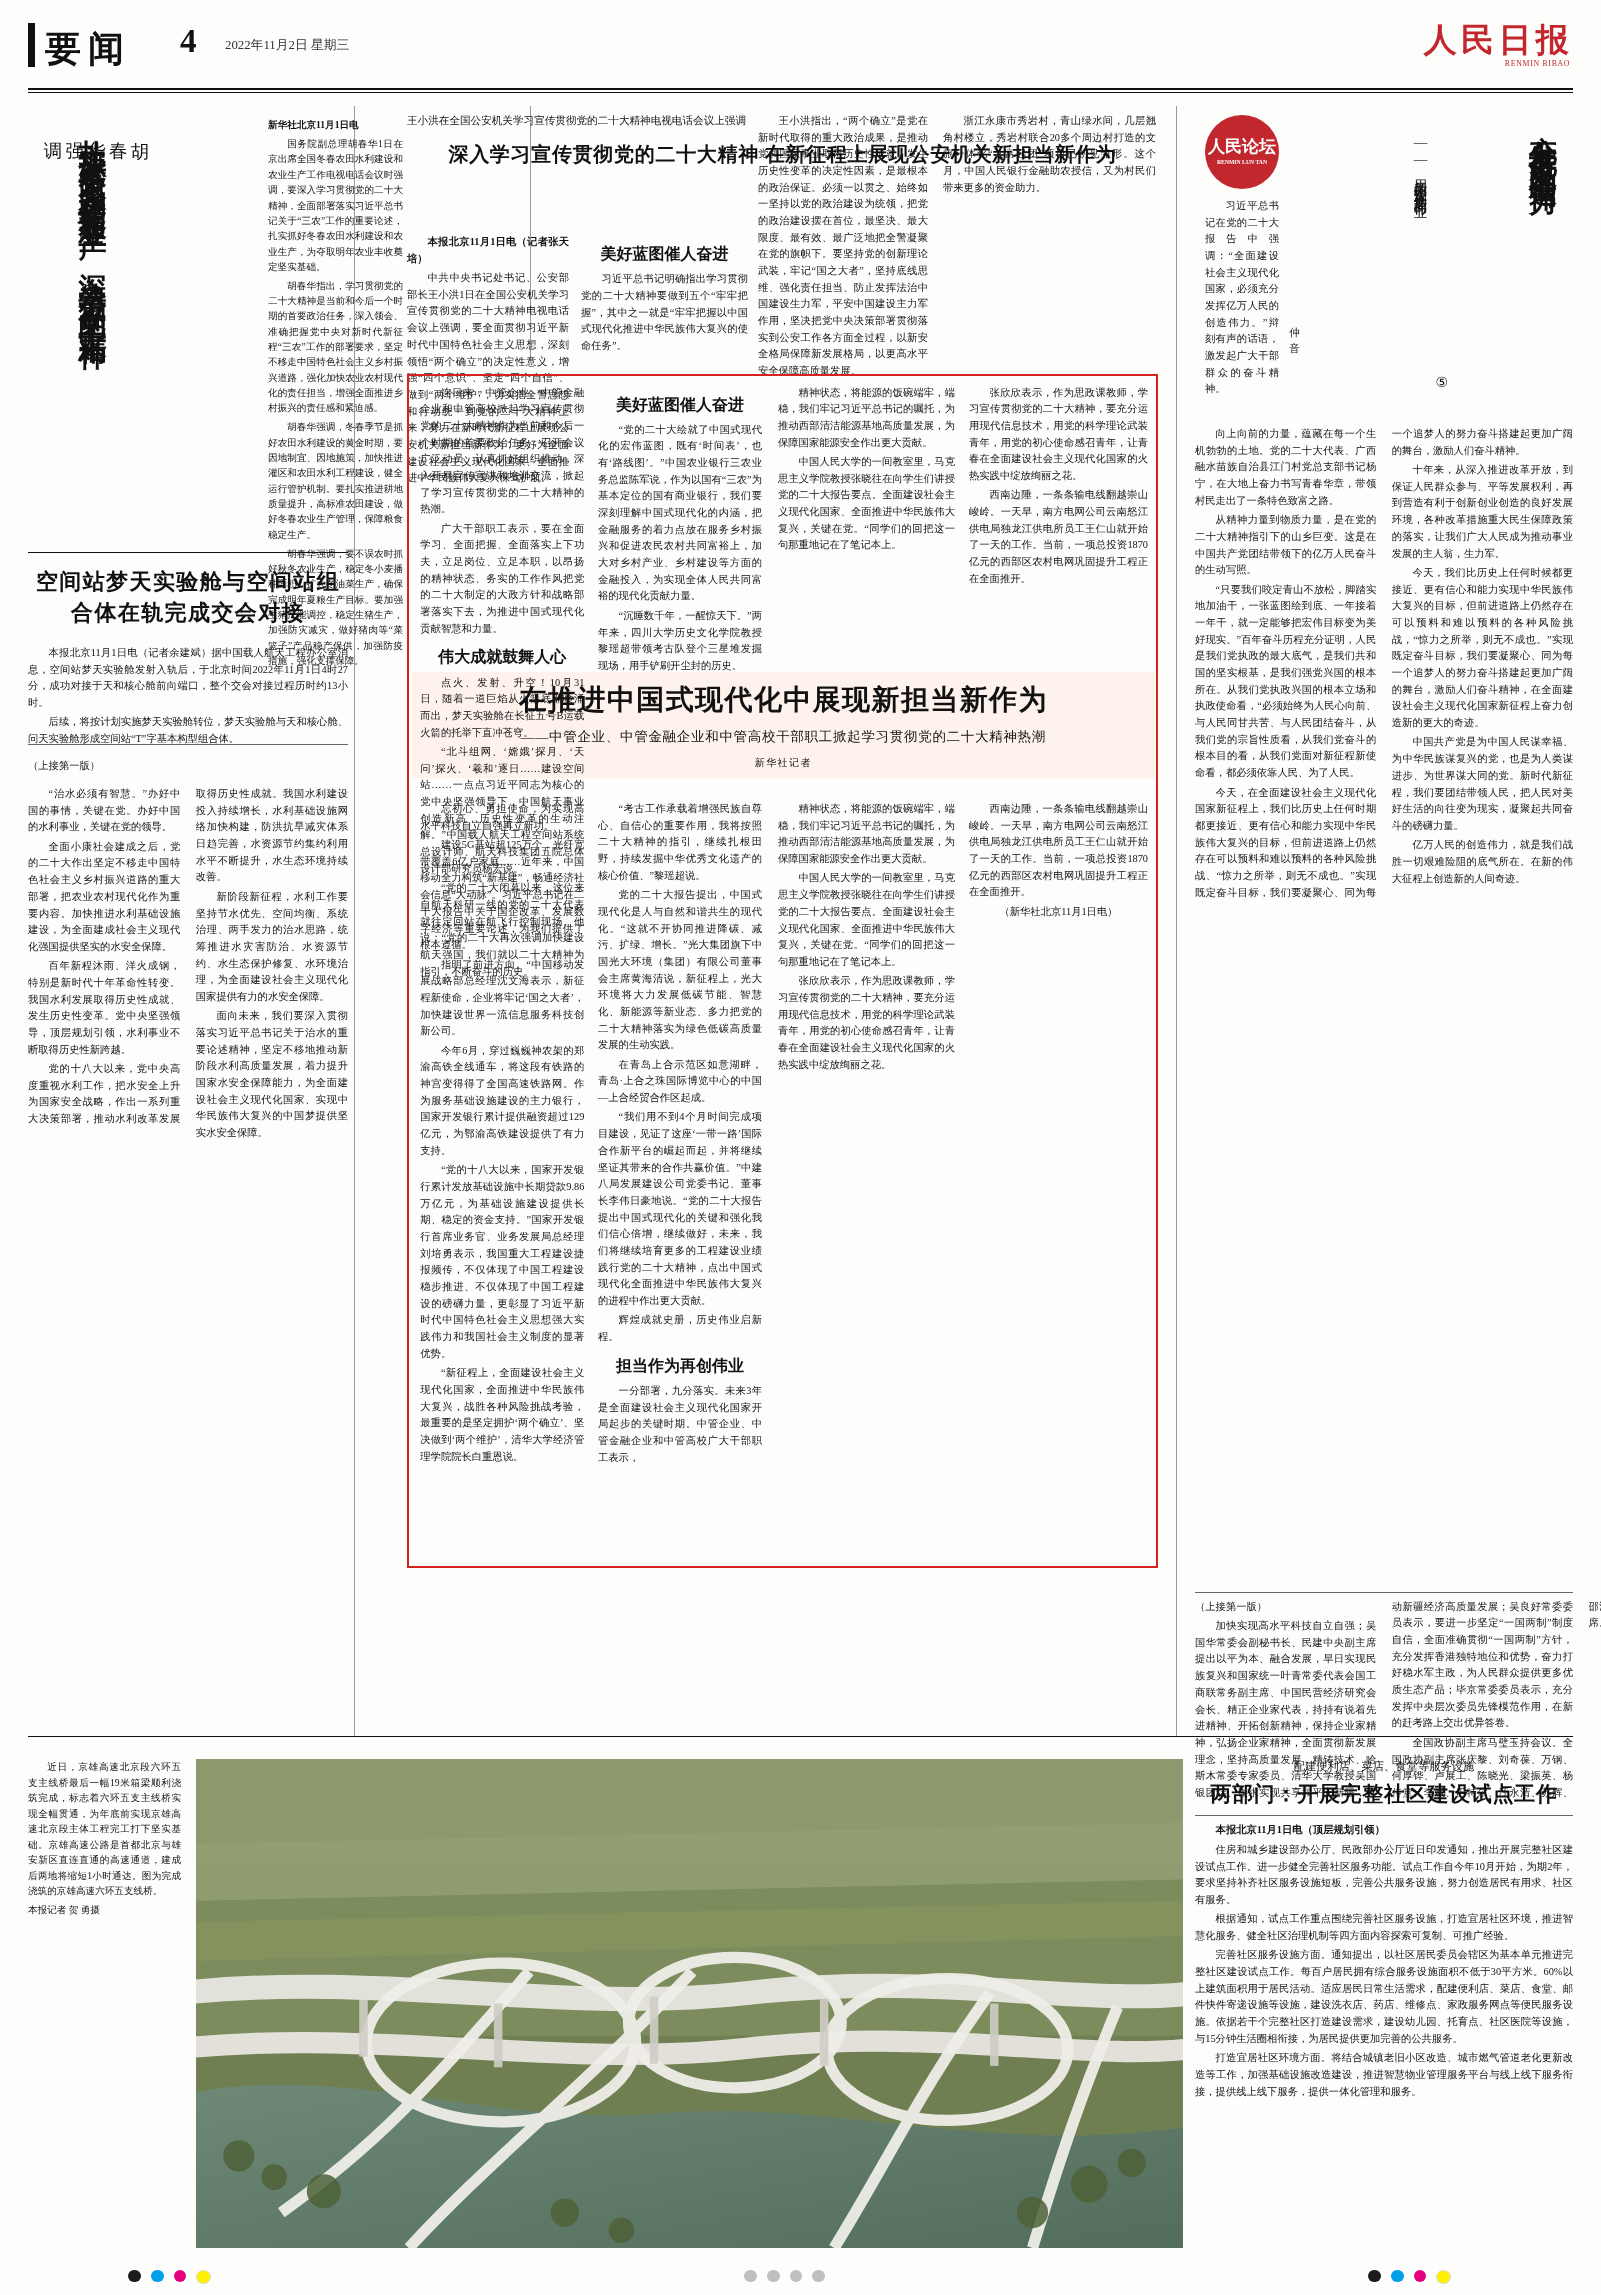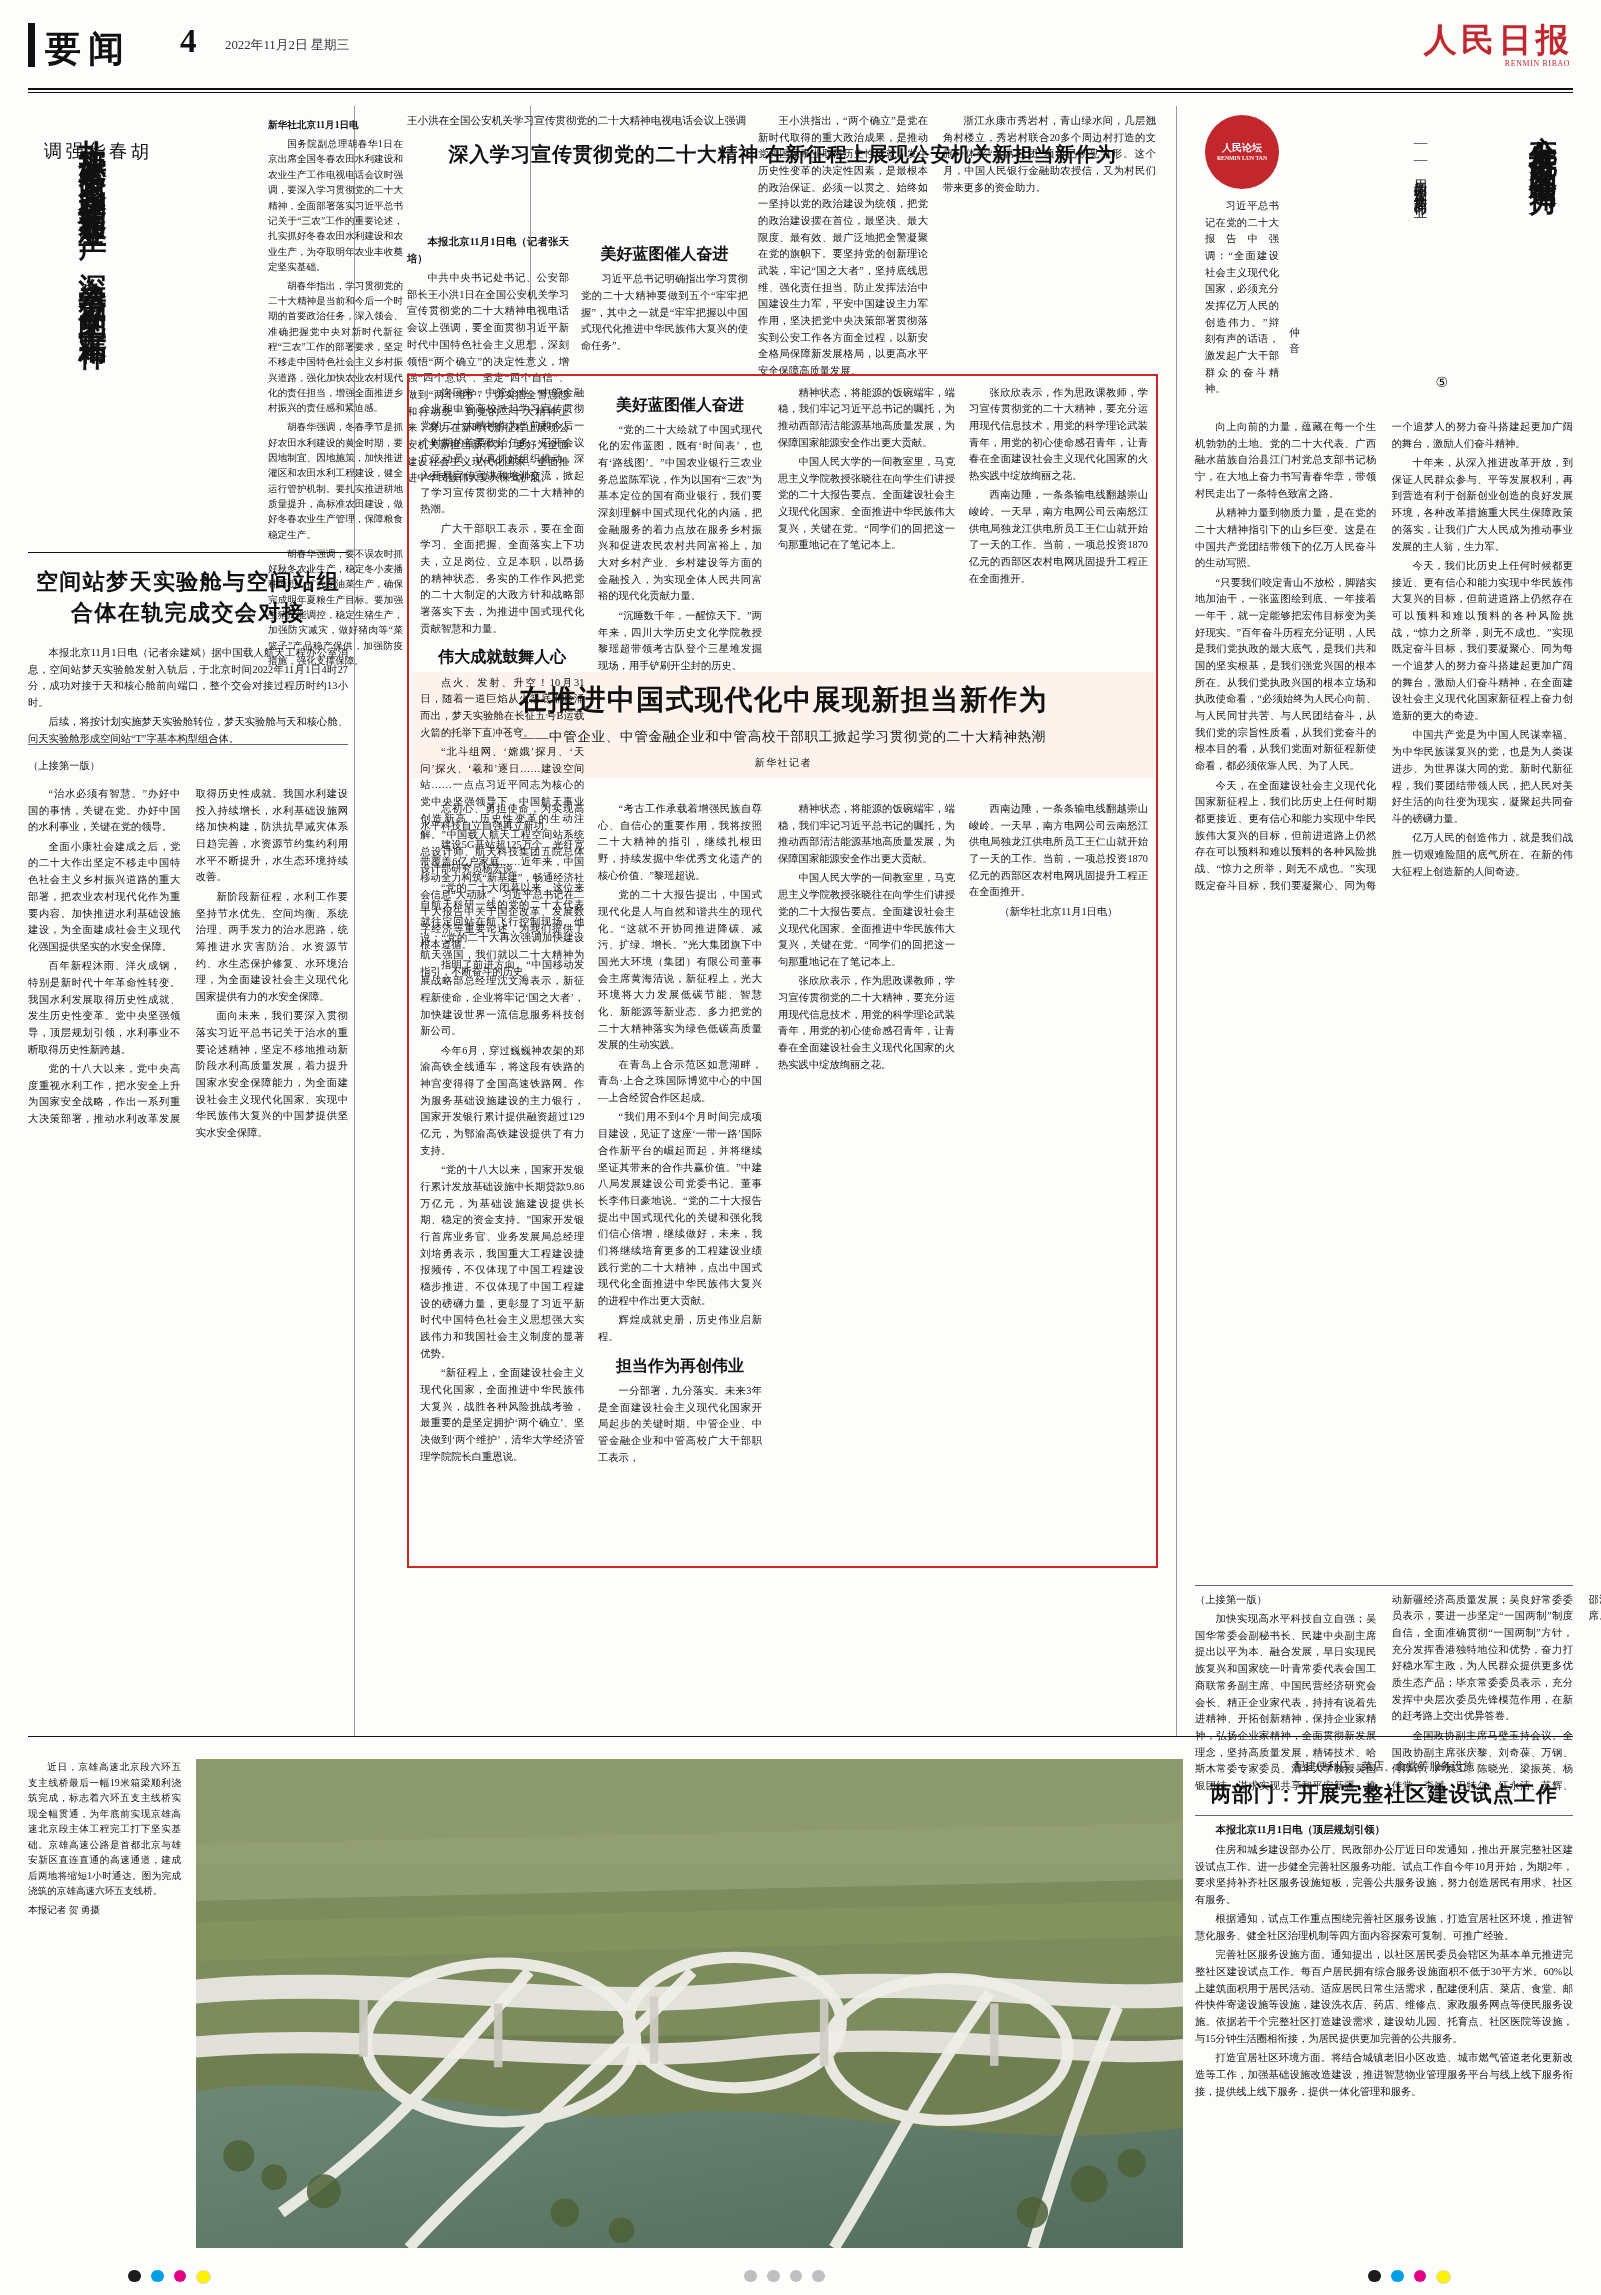--- a/index.html
+++ b/index.html
@@ -200,34 +200,34 @@
     <div class="body" style="position:absolute;left:560px;top:425px;width:179px;height:751px;">
       <p>西南边陲，一条条输电线翻越崇山峻岭。一天早，南方电网公司云南怒江供电局独龙江供电所员工王仁山就开始了一天的工作。当前，一项总投资1870亿元的西部区农村电网巩固提升工程正在全面推开。</p>
       <p class="center" style="text-indent:0;">（新华社北京11月1日电）</p>
     </div>
   </div>
 
   <div class="col c4">
     <div style="position:relative;height:305px;">
       <div class="forum-logo" style="position:absolute;left:10px;top:8.5px;">
         <div>
-          <div style="font-size:10px;">人民论坛</div>
+          <div style="font-size:17px;">人民论坛</div>
           <div style="font-size:5.7px;margin-top:2.1px;">RENMIN LUN TAN</div>
         </div>
       </div>
       <div class="c4-title" style="position:absolute;right:8.5px;top:7px;height:283px;">充分发挥亿万人民的创造伟力</div>
       <div class="c4-sub" style="position:absolute;right:142px;top:28px;height:234px;">——用新的伟大奋斗创造新的伟业</div>
       <div style="position:absolute;right:125px;top:268px;font-size:14px;">⑤</div>
       <div style="position:absolute;left:92px;top:213px;font-size:10.6px;writing-mode:vertical-rl;text-orientation:upright;letter-spacing:2.1px;">仲 音</div>
       <div class="body" style="position:absolute;left:10px;top:92px;width:74px;">
         <p>习近平总书记在党的二十大报告中强调：“全面建设社会主义现代化国家，必须充分发挥亿万人民的创造伟力。”辩刻有声的话语，激发起广大干部群众的奋斗精神。</p>
       </div>
     </div>
 
-    <div class="body twocol" style="height:1162px;margin-top:8px;">
+    <div class="body twocol" style="height:1162px;margin-top:15px;">
       <p>向上向前的力量，蕴藏在每一个生机勃勃的土地。党的二十大代表、广西融水苗族自治县江门村党总支部书记杨宁，在大地上奋力书写青春华章，带领村民走出了一条特色致富之路。</p>
       <p>从精神力量到物质力量，是在党的二十大精神指引下的山乡巨变。这是在中国共产党团结带领下的亿万人民奋斗的生动写照。</p>
       <p>“只要我们咬定青山不放松，脚踏实地加油干，一张蓝图绘到底、一年接着一年干，就一定能够把宏伟目标变为美好现实。”百年奋斗历程充分证明，人民是我们党执政的最大底气，是我们共和国的坚实根基，是我们强党兴国的根本所在。从我们党执政兴国的根本立场和执政使命看，“必须始终为人民心向前、与人民同甘共苦、与人民团结奋斗，从我们党的宗旨性质看，从我们党奋斗的根本目的看，从我们党面对新征程新使命看，都必须依靠人民、为了人民。</p>
       <p>今天，在全面建设社会主义现代化国家新征程上，我们比历史上任何时期都更接近、更有信心和能力实现中华民族伟大复兴的目标，但前进道路上仍然存在可以预料和难以预料的各种风险挑战、“惊力之所举，则无不成也。”实现既定奋斗目标，我们要凝聚心、同为每一个追梦人的努力奋斗搭建起更加广阔的舞台，激励人们奋斗精神。</p>
       <p>十年来，从深入推进改革开放，到保证人民群众参与、平等发展权利，再到营造有利于创新创业创造的良好发展环境，各种改革措施重大民生保障政策的落实，让我们广大人民成为推动事业发展的主人翁，生力军。</p>
       <p>今天，我们比历史上任何时候都更接近、更有信心和能力实现中华民族伟大复兴的目标，但前进道路上仍然存在可以预料和难以预料的各种风险挑战，“惊力之所举，则无不成也。”实现既定奋斗目标，我们要凝聚心、同为每一个追梦人的努力奋斗搭建起更加广阔的舞台，激励人们奋斗精神，在全面建设社会主义现代化国家新征程上奋力创造新的更大的奇迹。</p>
       <p>中国共产党是为中国人民谋幸福、为中华民族谋复兴的党，也是为人类谋进步、为世界谋大同的党。新时代新征程，我们要团结带领人民，把人民对美好生活的向往变为现实，凝聚起共同奋斗的磅礴力量。</p>
       <p>亿万人民的创造伟力，就是我们战胜一切艰难险阻的底气所在。在新的伟大征程上创造新的人间奇迹。</p>
     </div>
 

